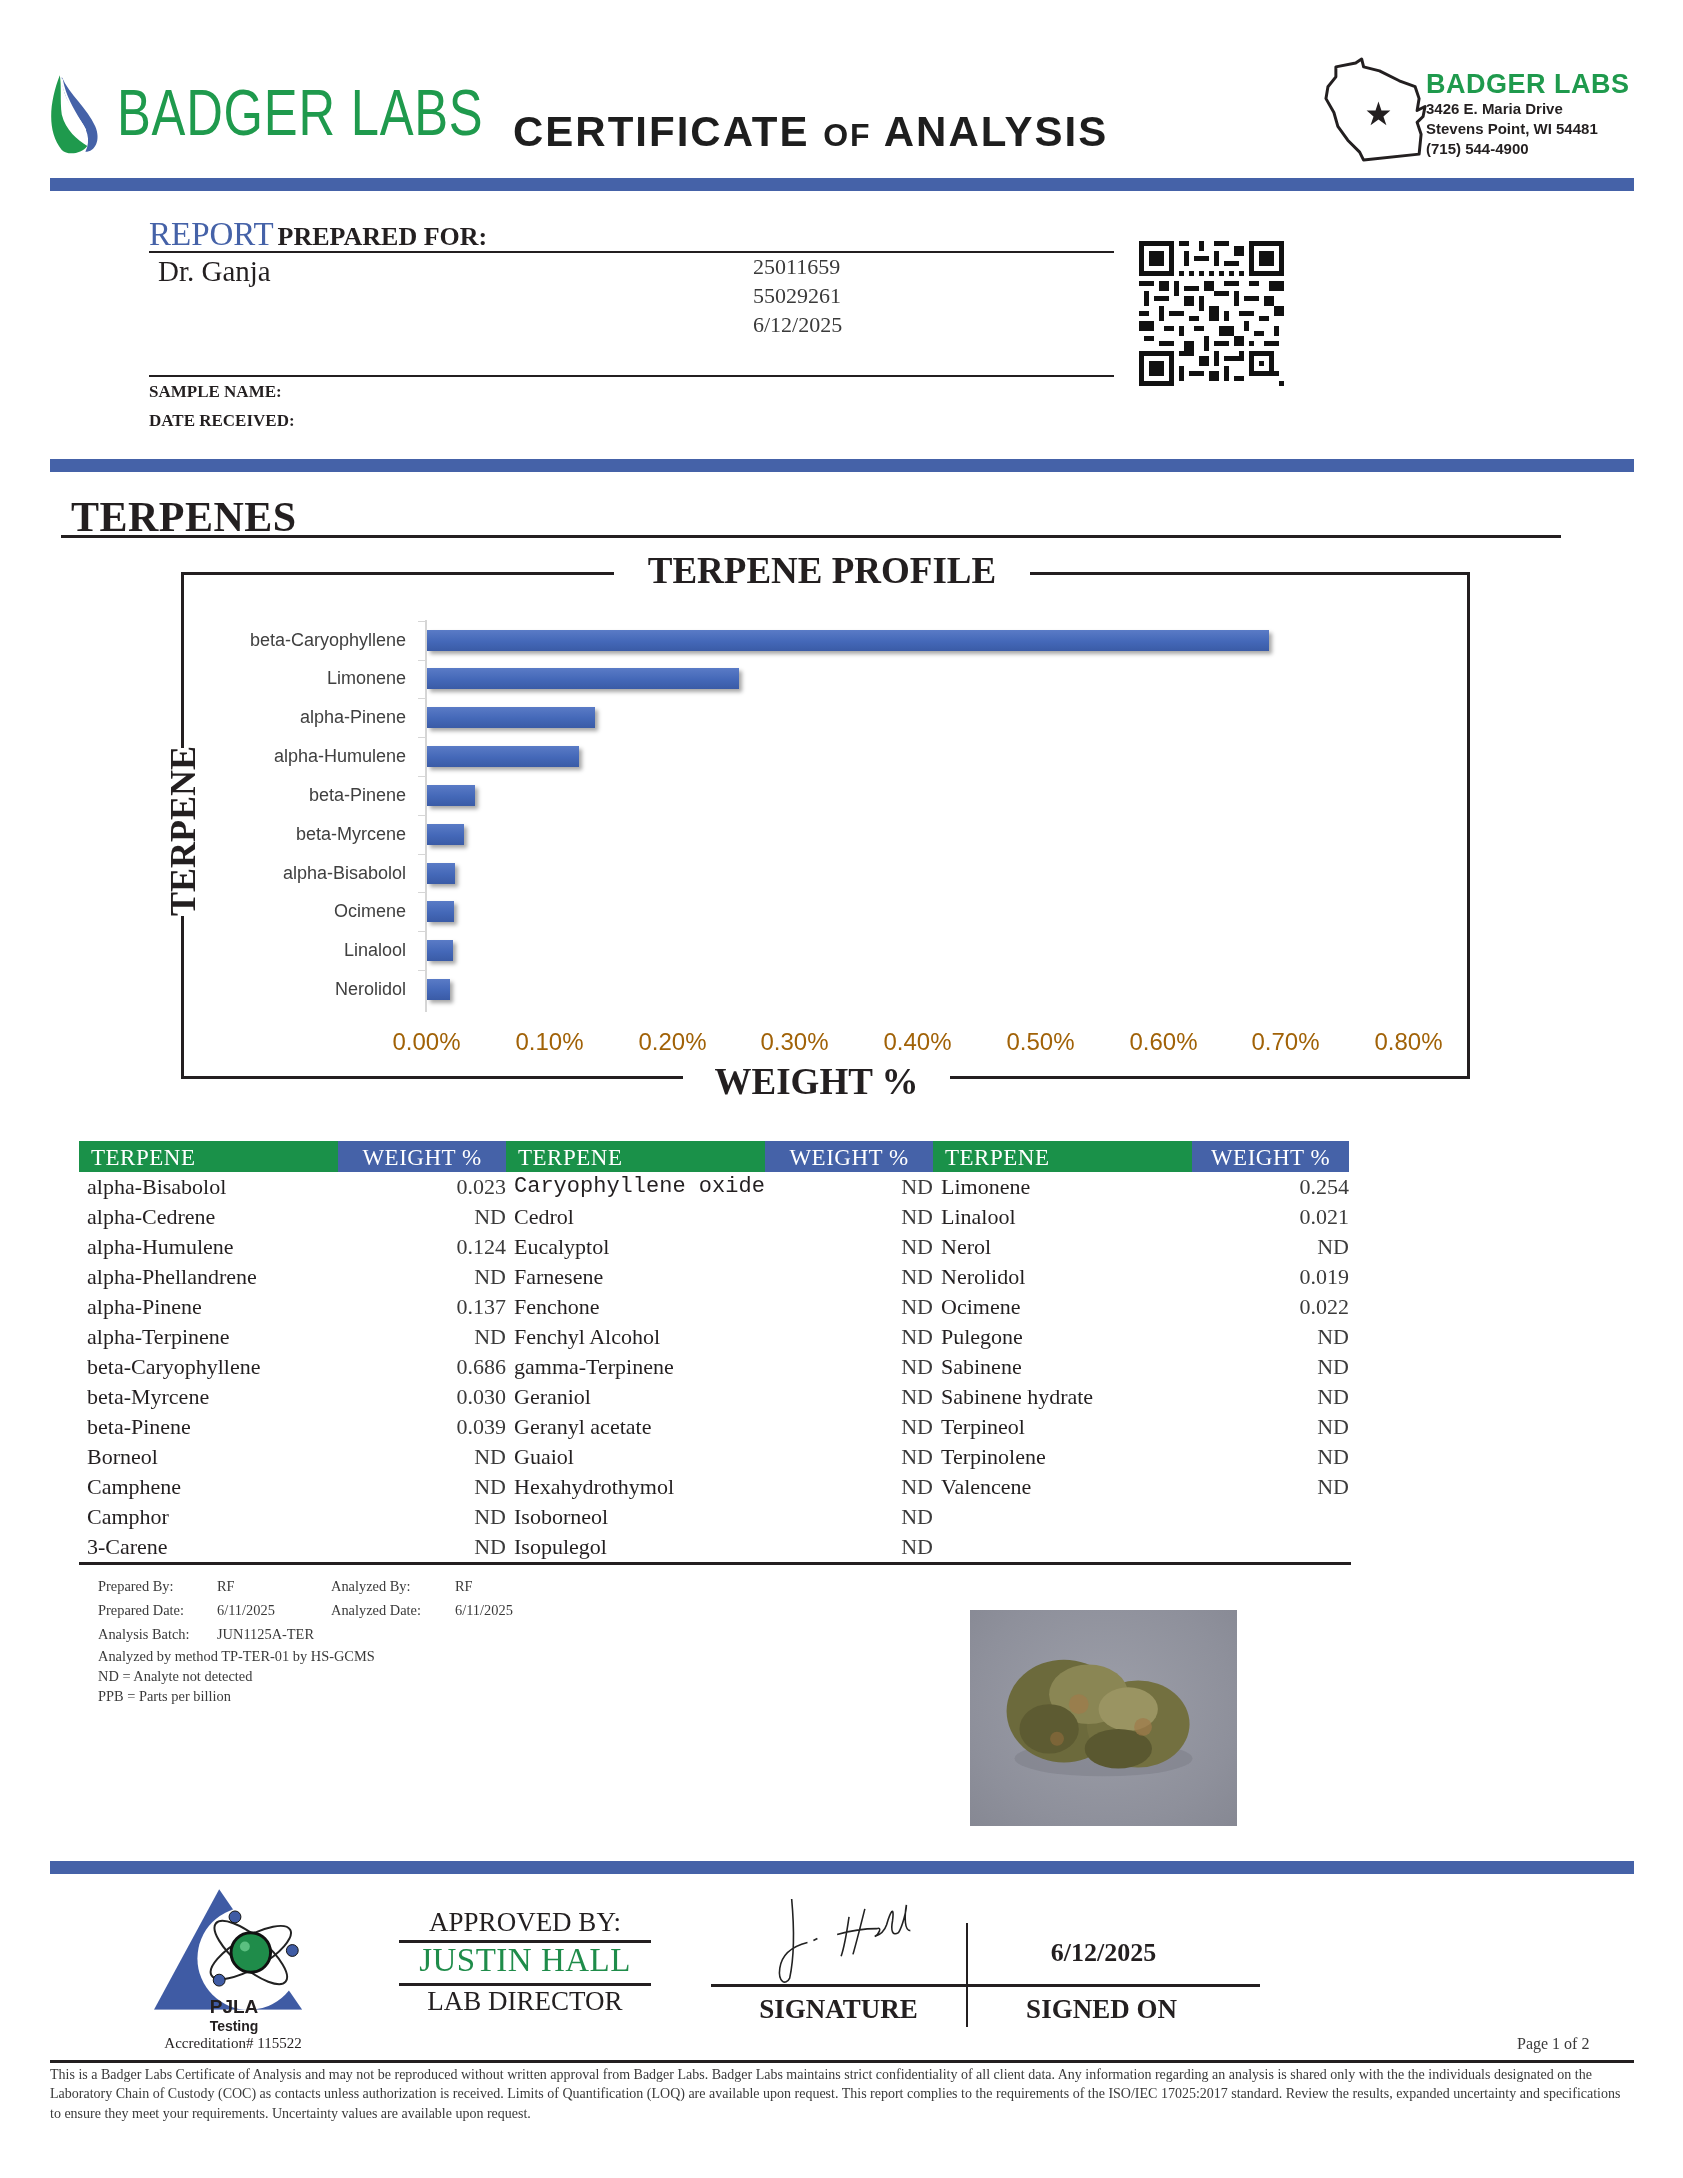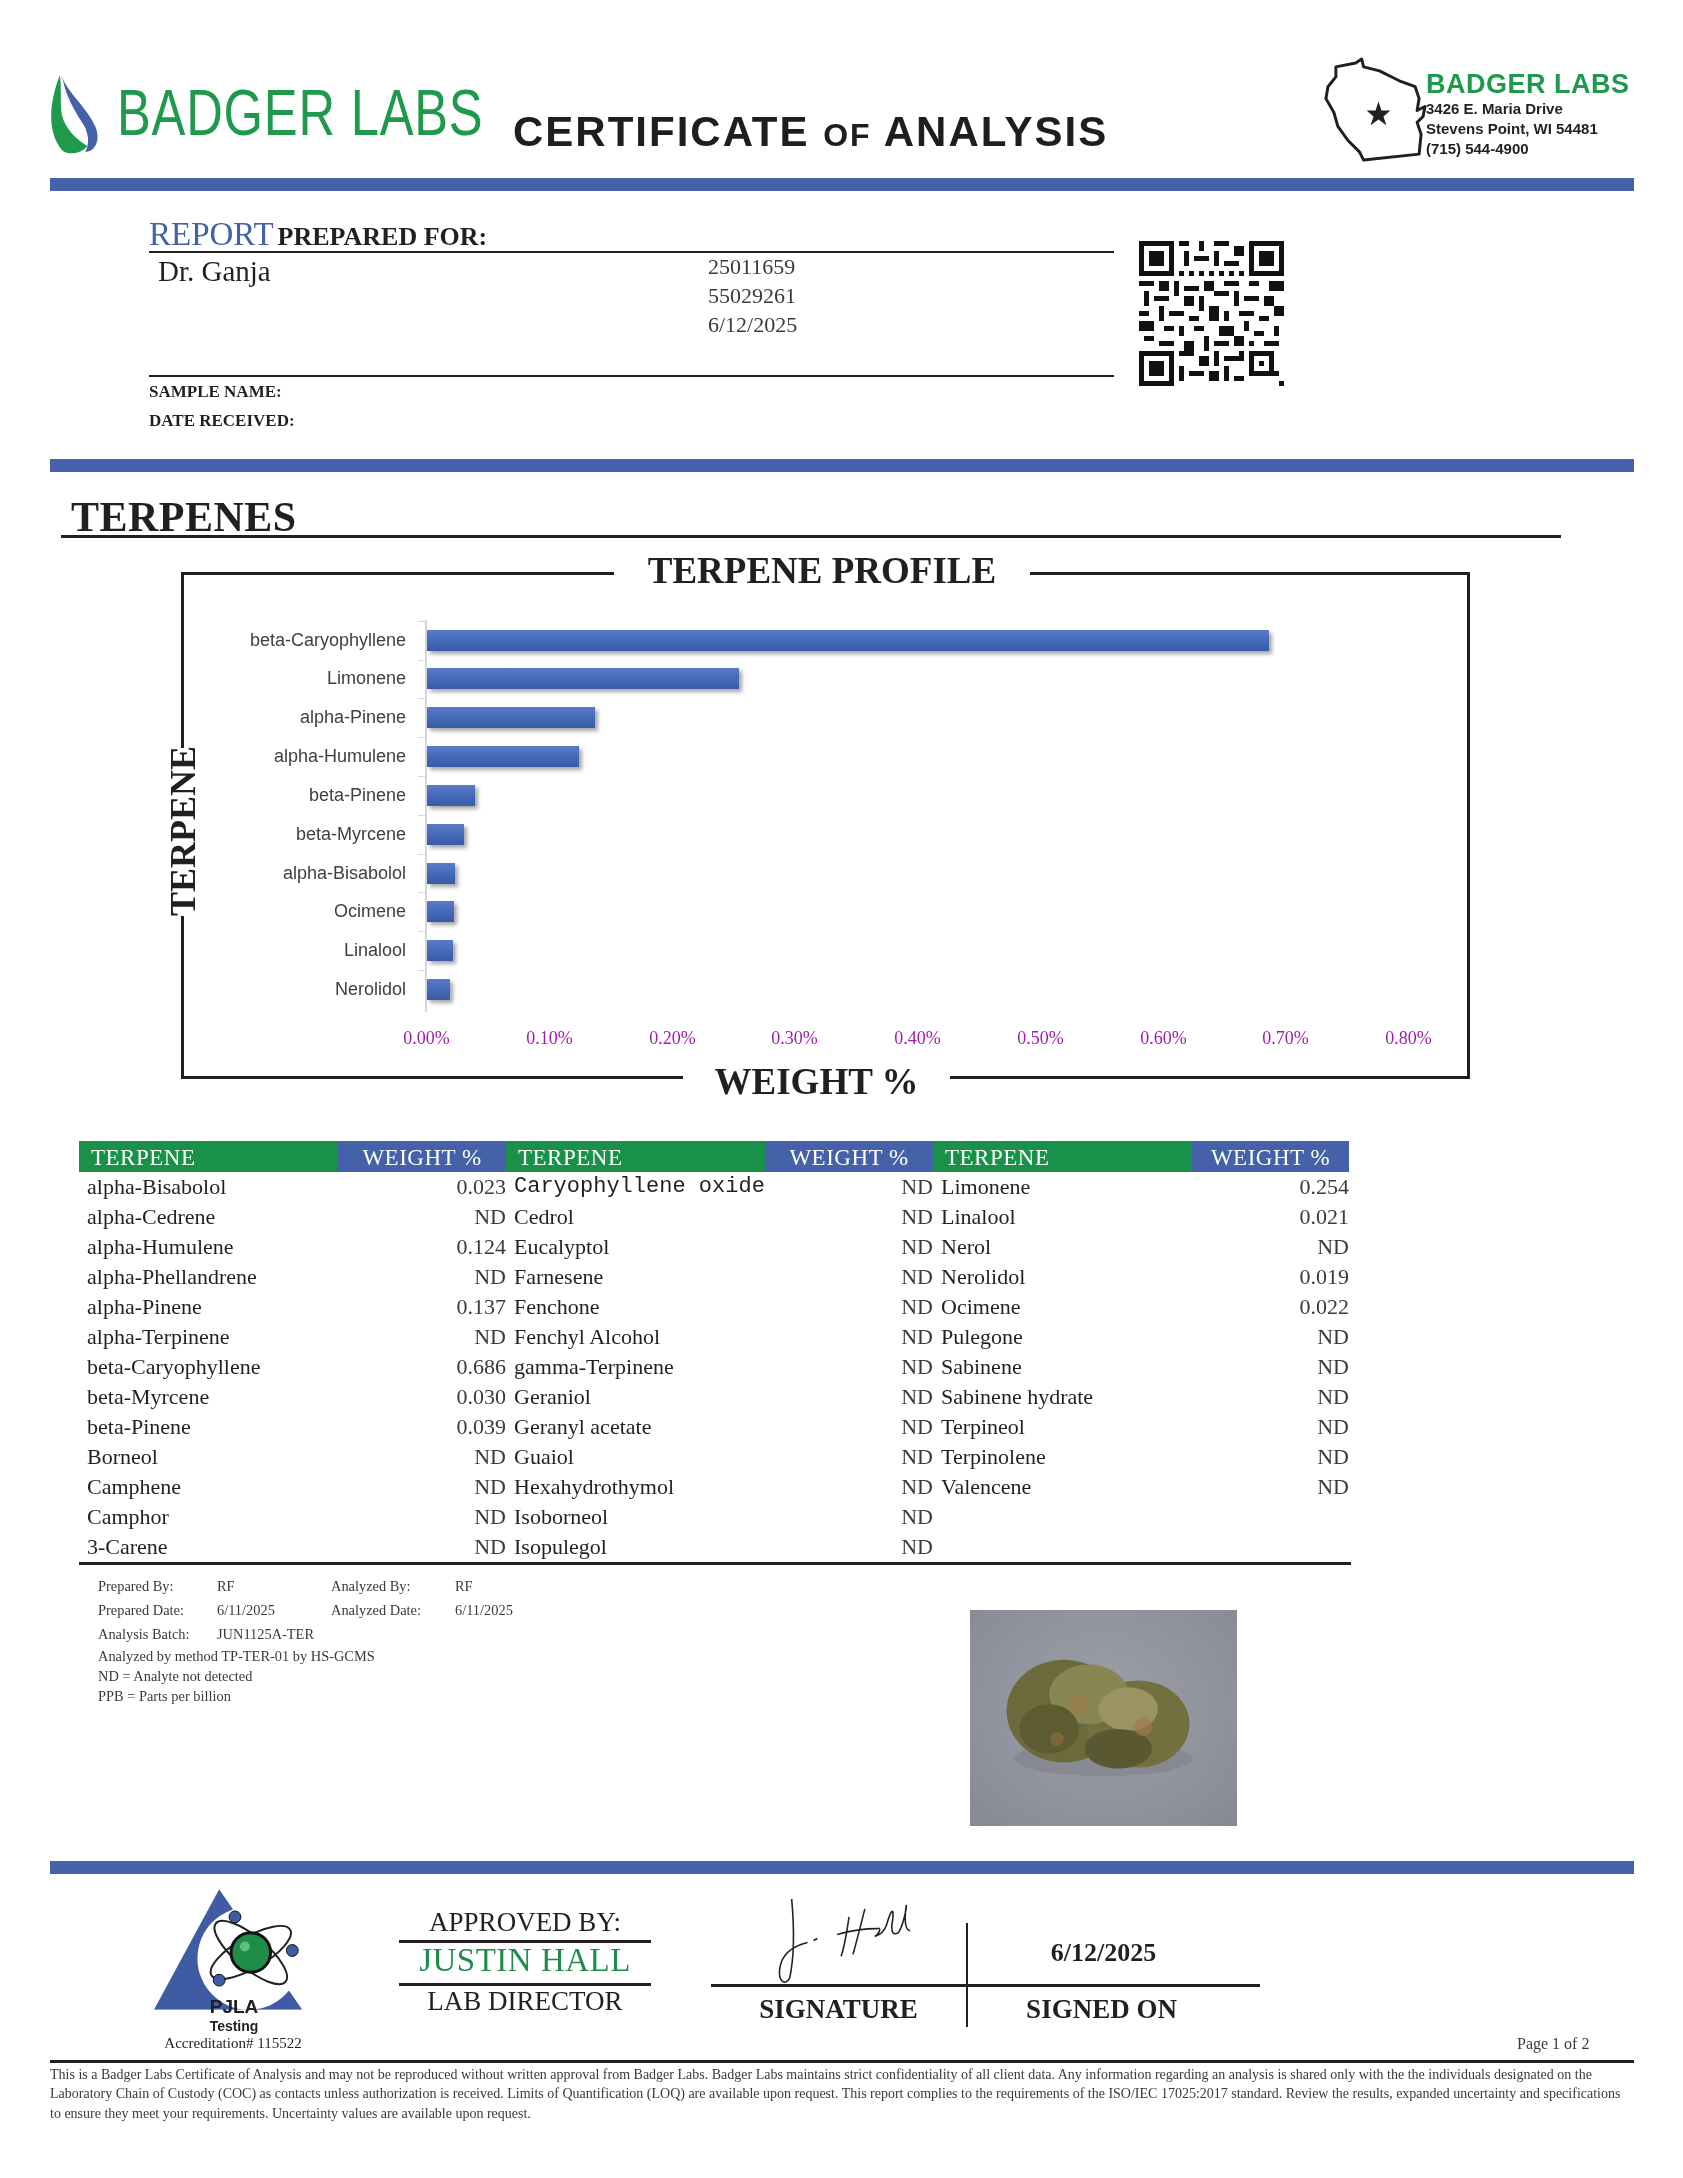--- a/index.html
+++ b/index.html
@@ -20,39 +20,39 @@
   .addr-line { font-size: 15px; font-weight: 700; color: #231f20; line-height: 20px; }
   .blue-bar { left: 50px; width: 1584px; height: 13px; background: #4562a8; }
 
   
   .report-heading { left: 149px; top: 216px; white-space: nowrap; }
   .report-heading .big { color: #4562a8; font-size: 33px; }
   .report-heading .rest { font-size: 26px; font-weight: 700; color: #231f20; }
   .rule { background: #231f20; height: 2px; }
   .client-name { left: 158px; top: 255px; font-size: 29px; color: #231f20; }
   .info-label { color: #4562a8; font-size: 23px; font-weight: 700; text-align: right; width: 257px; line-height: 29px; }
-  .info-val { font-size: 22px; color: #3a3a3a; line-height: 29px; }
+  .info-val { font-size: 22px; color: #3a3a3a; line-height: 29px; margin-left: 45px; }
   .sample-label { font-size: 17px; font-weight: 700; line-height: 29px; color: #231f20; }
   .sample-val { font-size: 22px; color: #3a3a3a; line-height: 29px; }
 
   
   .section-title { left: 71px; top: 493px; font-size: 42px; font-weight: 700; letter-spacing: 0.5px; }
   .chart-box { left: 181px; top: 572px; width: 1289px; height: 507px; border: 3px solid #231f20; box-sizing: border-box; }
   .chart-title { top: 546px; left: 614px; width: 416px; text-align: center; background: #fff;
                  font-size: 37px; font-weight: 700; line-height: 50px; }
   .chart-xtitle { top: 1057px; left: 683px; width: 267px; text-align: center; background: #fff;
                   font-size: 37px; font-weight: 700; line-height: 50px; }
   .chart-ytitle { left: 99px; top: 812px; width: 168px; text-align: center; background: #fff;
                   font-size: 36px; font-weight: 700; transform: rotate(-90deg); transform-origin: center; line-height: 40px; }
   .bar-label { font-family: "Liberation Sans", sans-serif; font-size: 18px; color: #404040; text-align: right; width: 228px; left: 178px; line-height: 22px; }
   .bar { left: 427px; height: 21px; background: linear-gradient(to bottom, #5a7bc6 0%, #4468b8 55%, #3a5ba6 100%);
          box-shadow: 3px 3px 4px rgba(0,0,0,0.35); }
   .axis-line { left: 425px; top: 620px; width: 2px; height: 392px; background: #d6d6d6; }
   .tick { left: 418px; width: 8px; height: 1px; background: #d6d6d6; }
-  .tick-label { font-family: Liberation Serif, serif; font-size: 18px; color: #a21caf; top: 1028px; width: 79px; text-align: center; }
+  .tick-label { font-family: Liberation Sans, sans-serif; font-size: 24px; color: #a16207; top: 1028px; width: 79px; text-align: center; }
 
   
   .tbl { left: 79px; top: 1141px; width: 1272px; }
   .tbl-header { display: flex; height: 31px; }
   .th { color: #fff; font-size: 23px; font-weight: 400; line-height: 33px; letter-spacing: 0.5px; white-space: nowrap; }
   .th.green { background: #1a9149; padding-left: 12px; box-sizing: border-box; }
   .th.blue { background: #4562a8; text-align: center; }
   .tbl-body { display: flex; }
   .tcol { display: flex; flex-direction: column; }
   .trow { display: flex; height: 30px; line-height: 30px; font-size: 22px; color: #231f20; }

